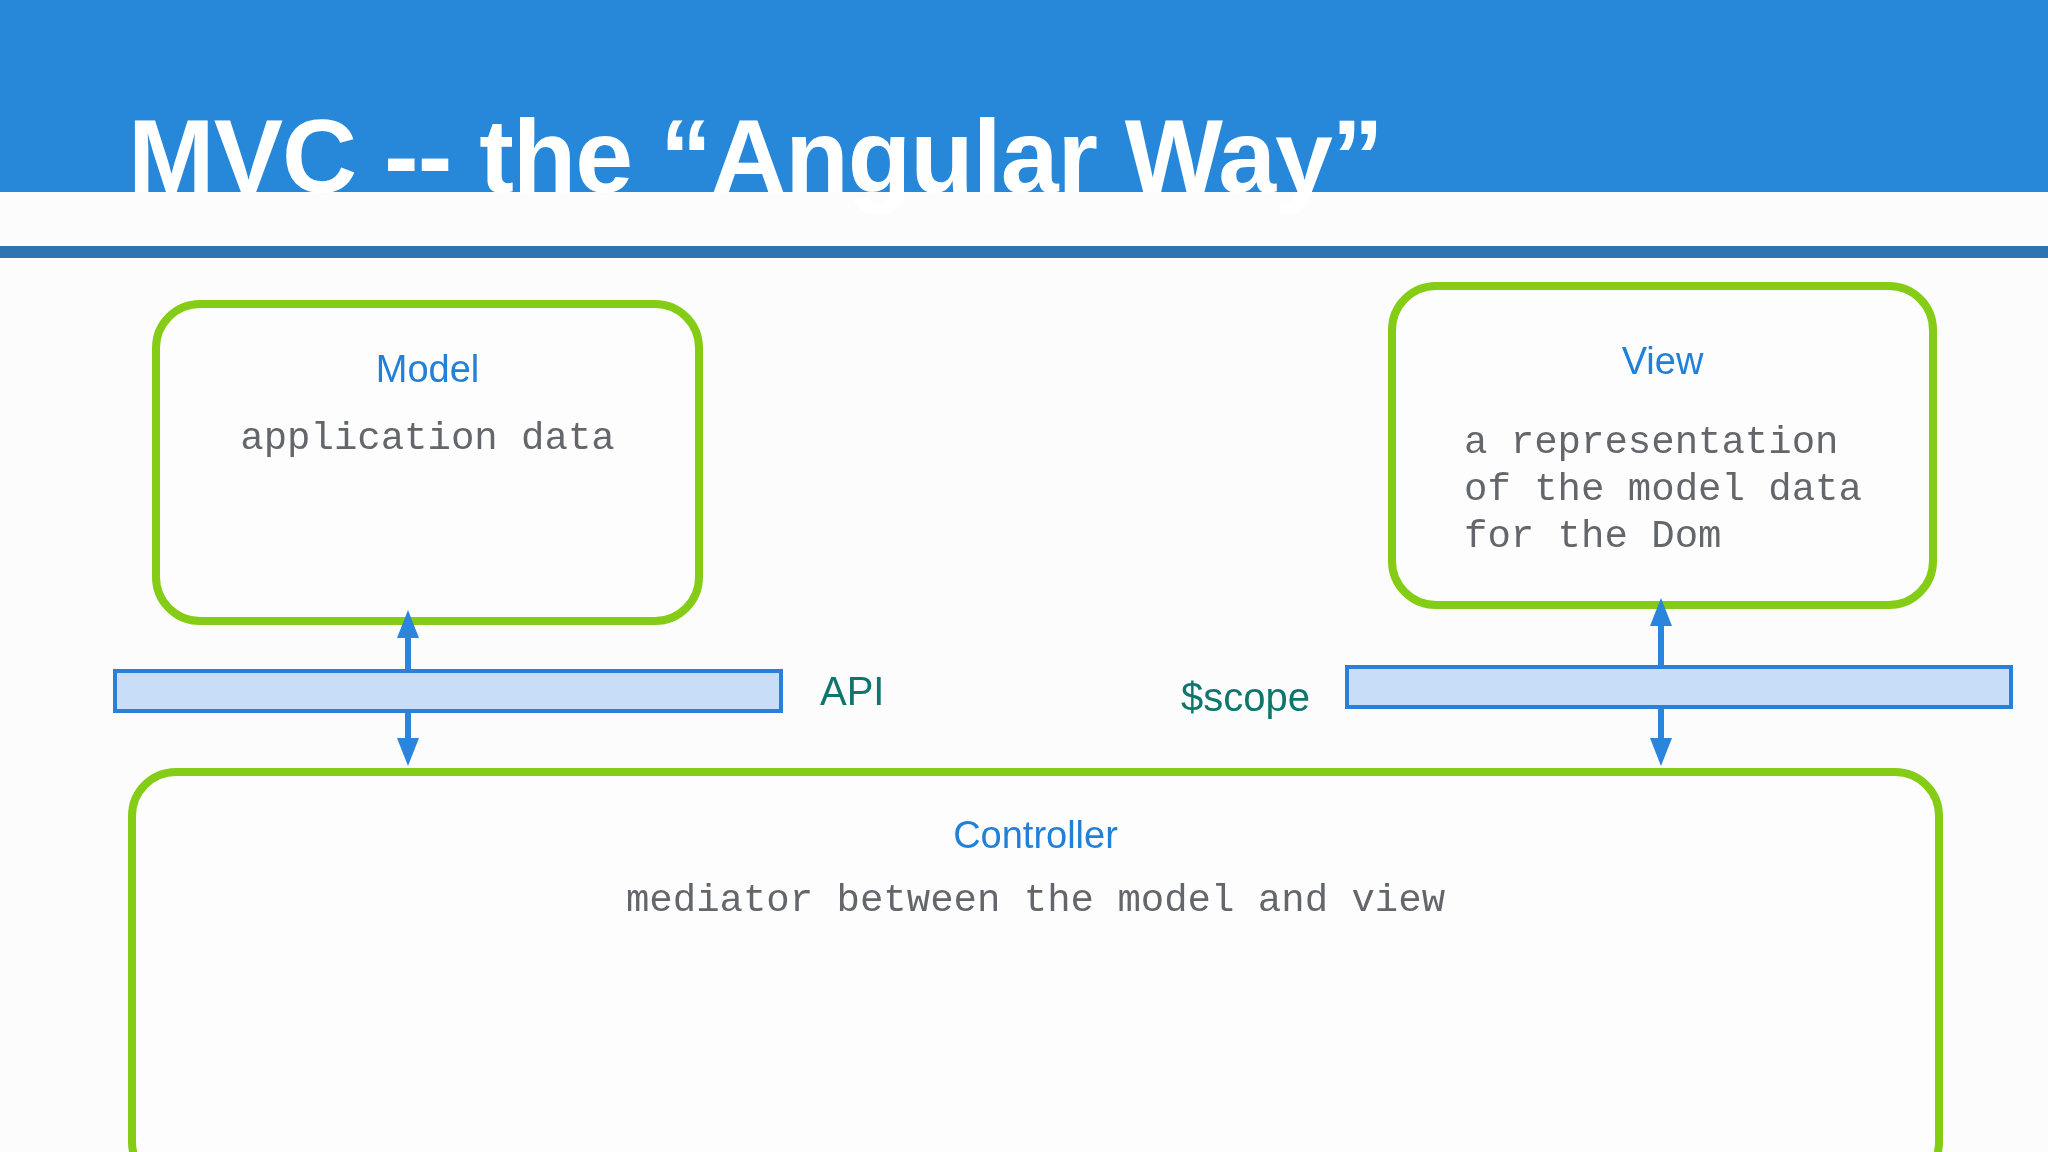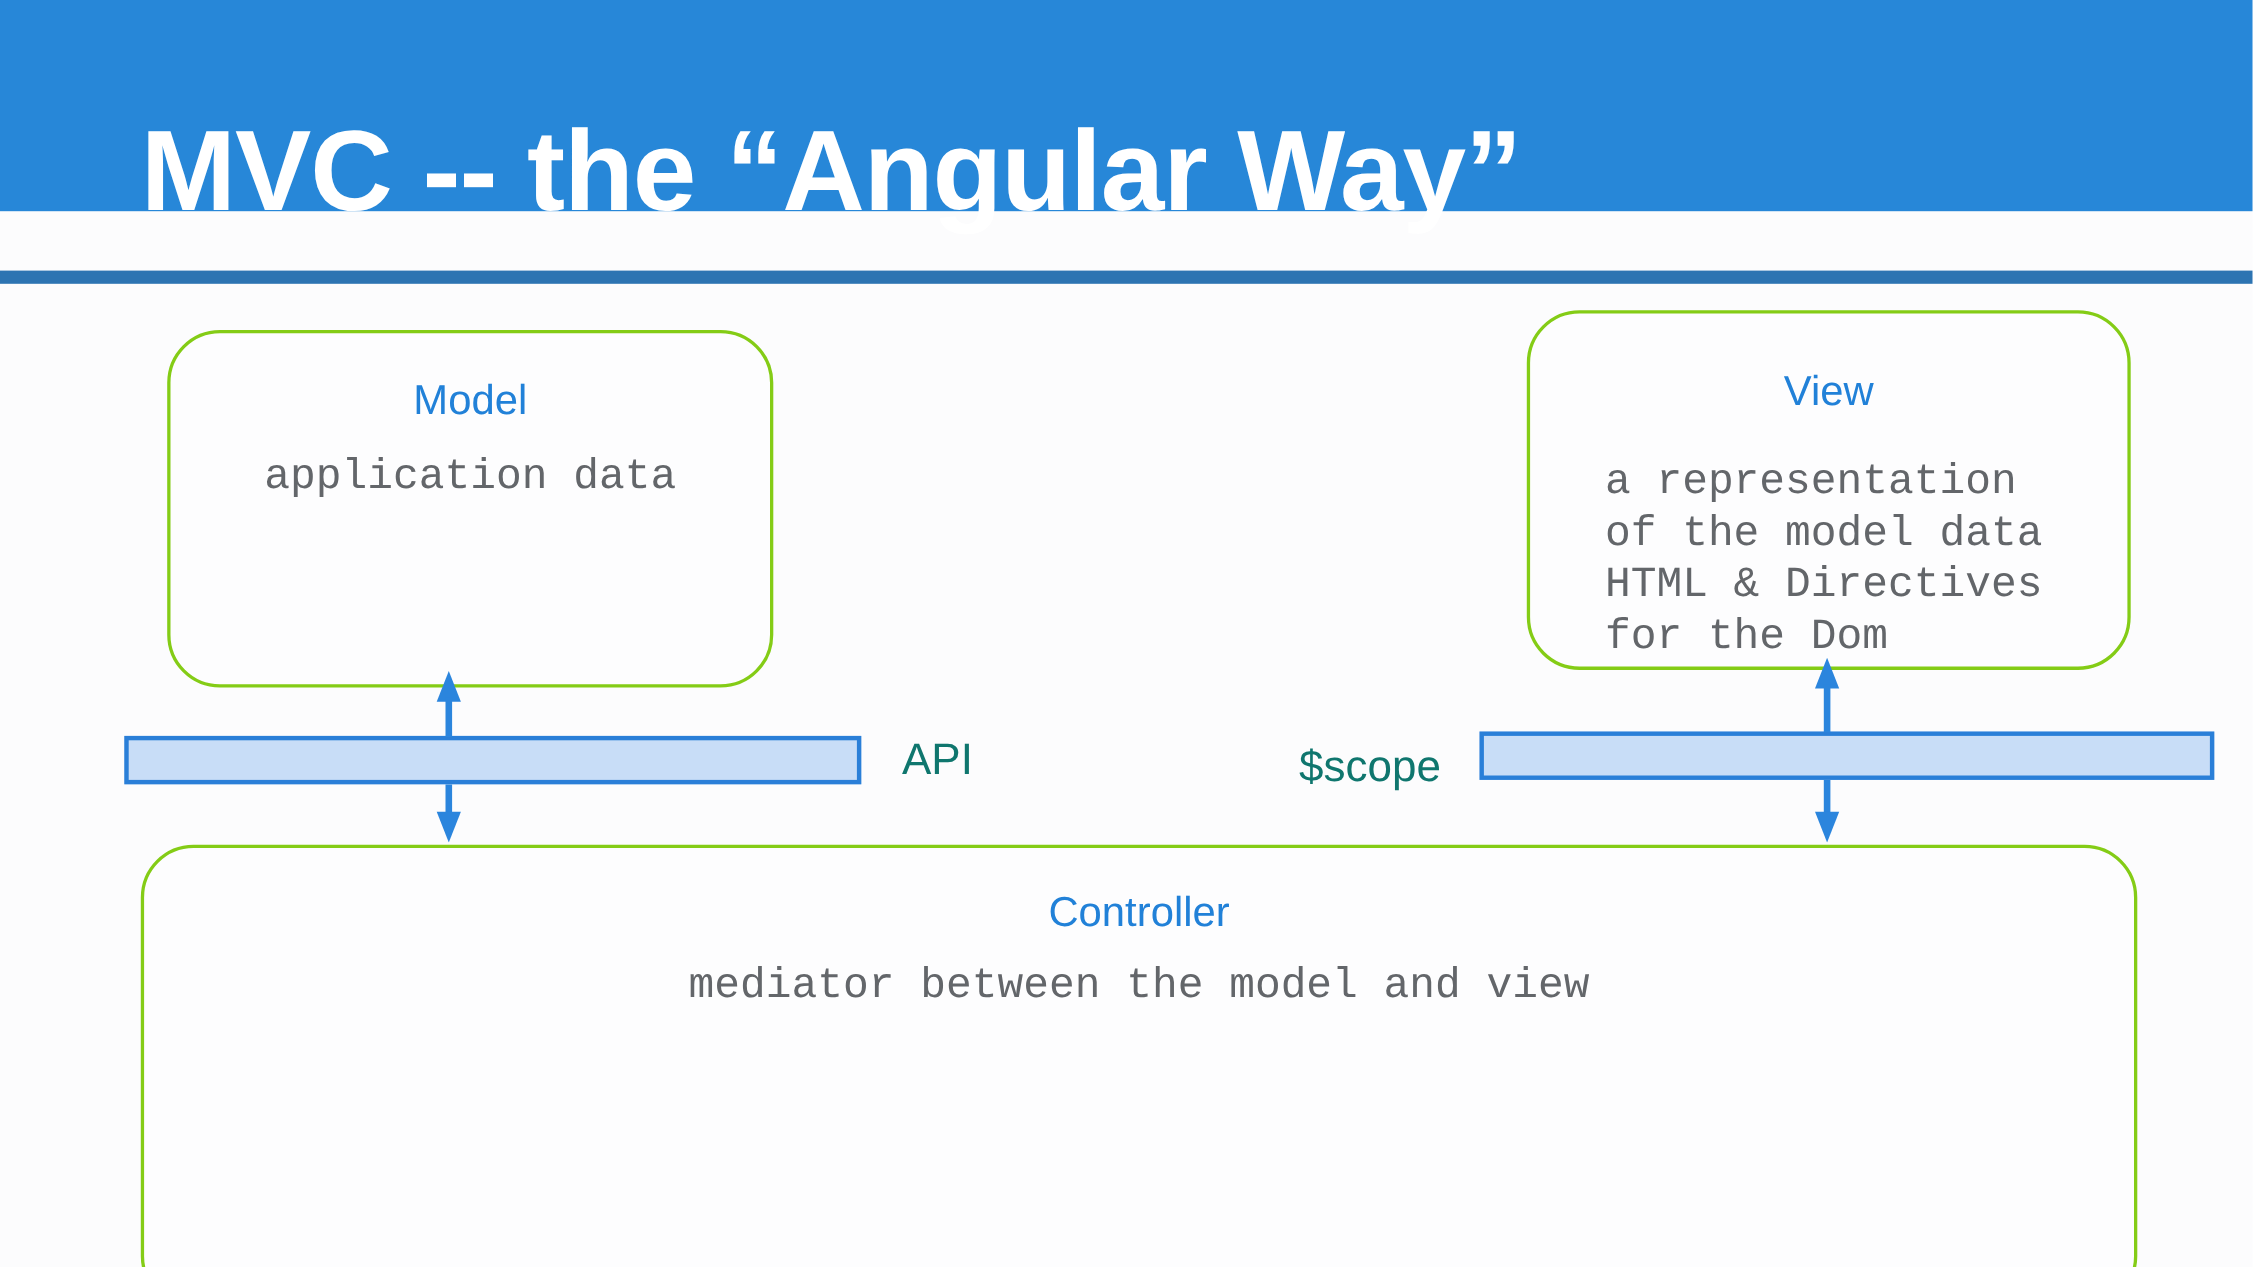--- a/index.html
+++ b/index.html
@@ -41,21 +41,21 @@
     font-weight: bold;
     color: #ffffff;
     letter-spacing: -1px;
     white-space: nowrap;
   }
 
   
   .box {
     position: absolute;
     box-sizing: border-box;
-    border: 3px solid #84cc16;
+    border: 8px solid #84cc16;
     border-radius: 48px;
     background: #fdfdfe;
   }
   .box-model      { left: 152px;  top: 300px; width: 551px;  height: 325px; }
   .box-view       { left: 1388px; top: 282px; width: 549px;  height: 327px; }
   .box-controller { left: 128px;  top: 768px; width: 1815px; height: 422px; }
 
   .box-title {
     margin: 0;
     text-align: center;
@@ -128,21 +128,20 @@
   <div class="box box-model">
     <h2 class="box-title">Model</h2>
     <div class="mono-body">application data</div>
   </div>
 
   <div class="box box-view">
     <h2 class="box-title">View</h2>
     <div class="mono-body">
       <div>a representation</div>
       <div>of the model data</div>
-      <div>HTML &amp; Directives</div>
       <div>for the Dom</div>
     </div>
   </div>
 
   <div class="box box-controller">
     <h2 class="box-title">Controller</h2>
     <div class="mono-body">mediator between the model and view</div>
   </div>
 
   <div class="bar bar-api"></div>

